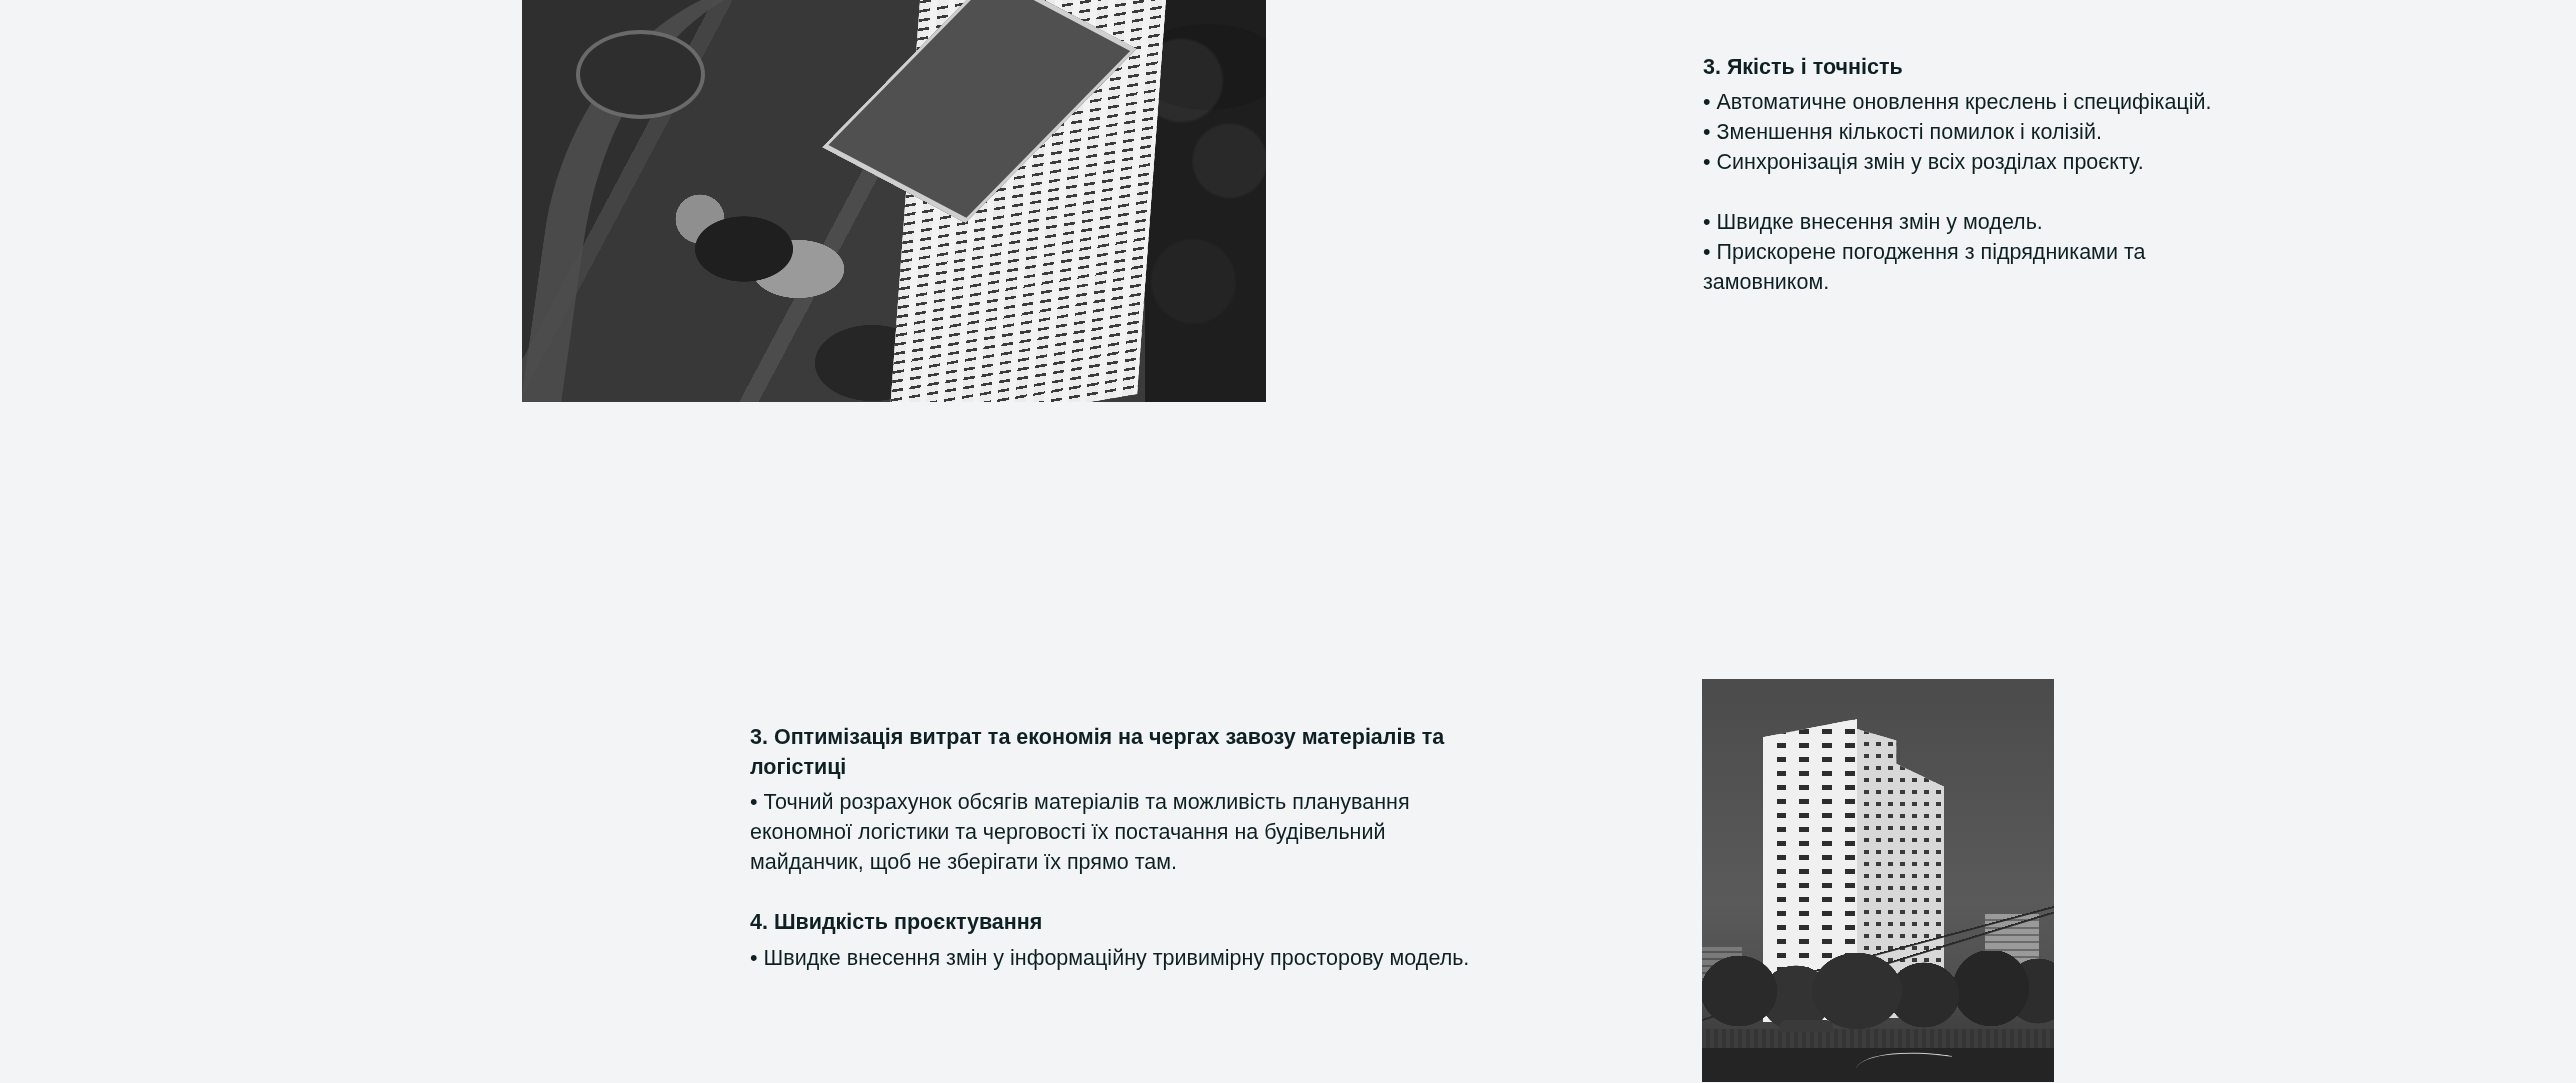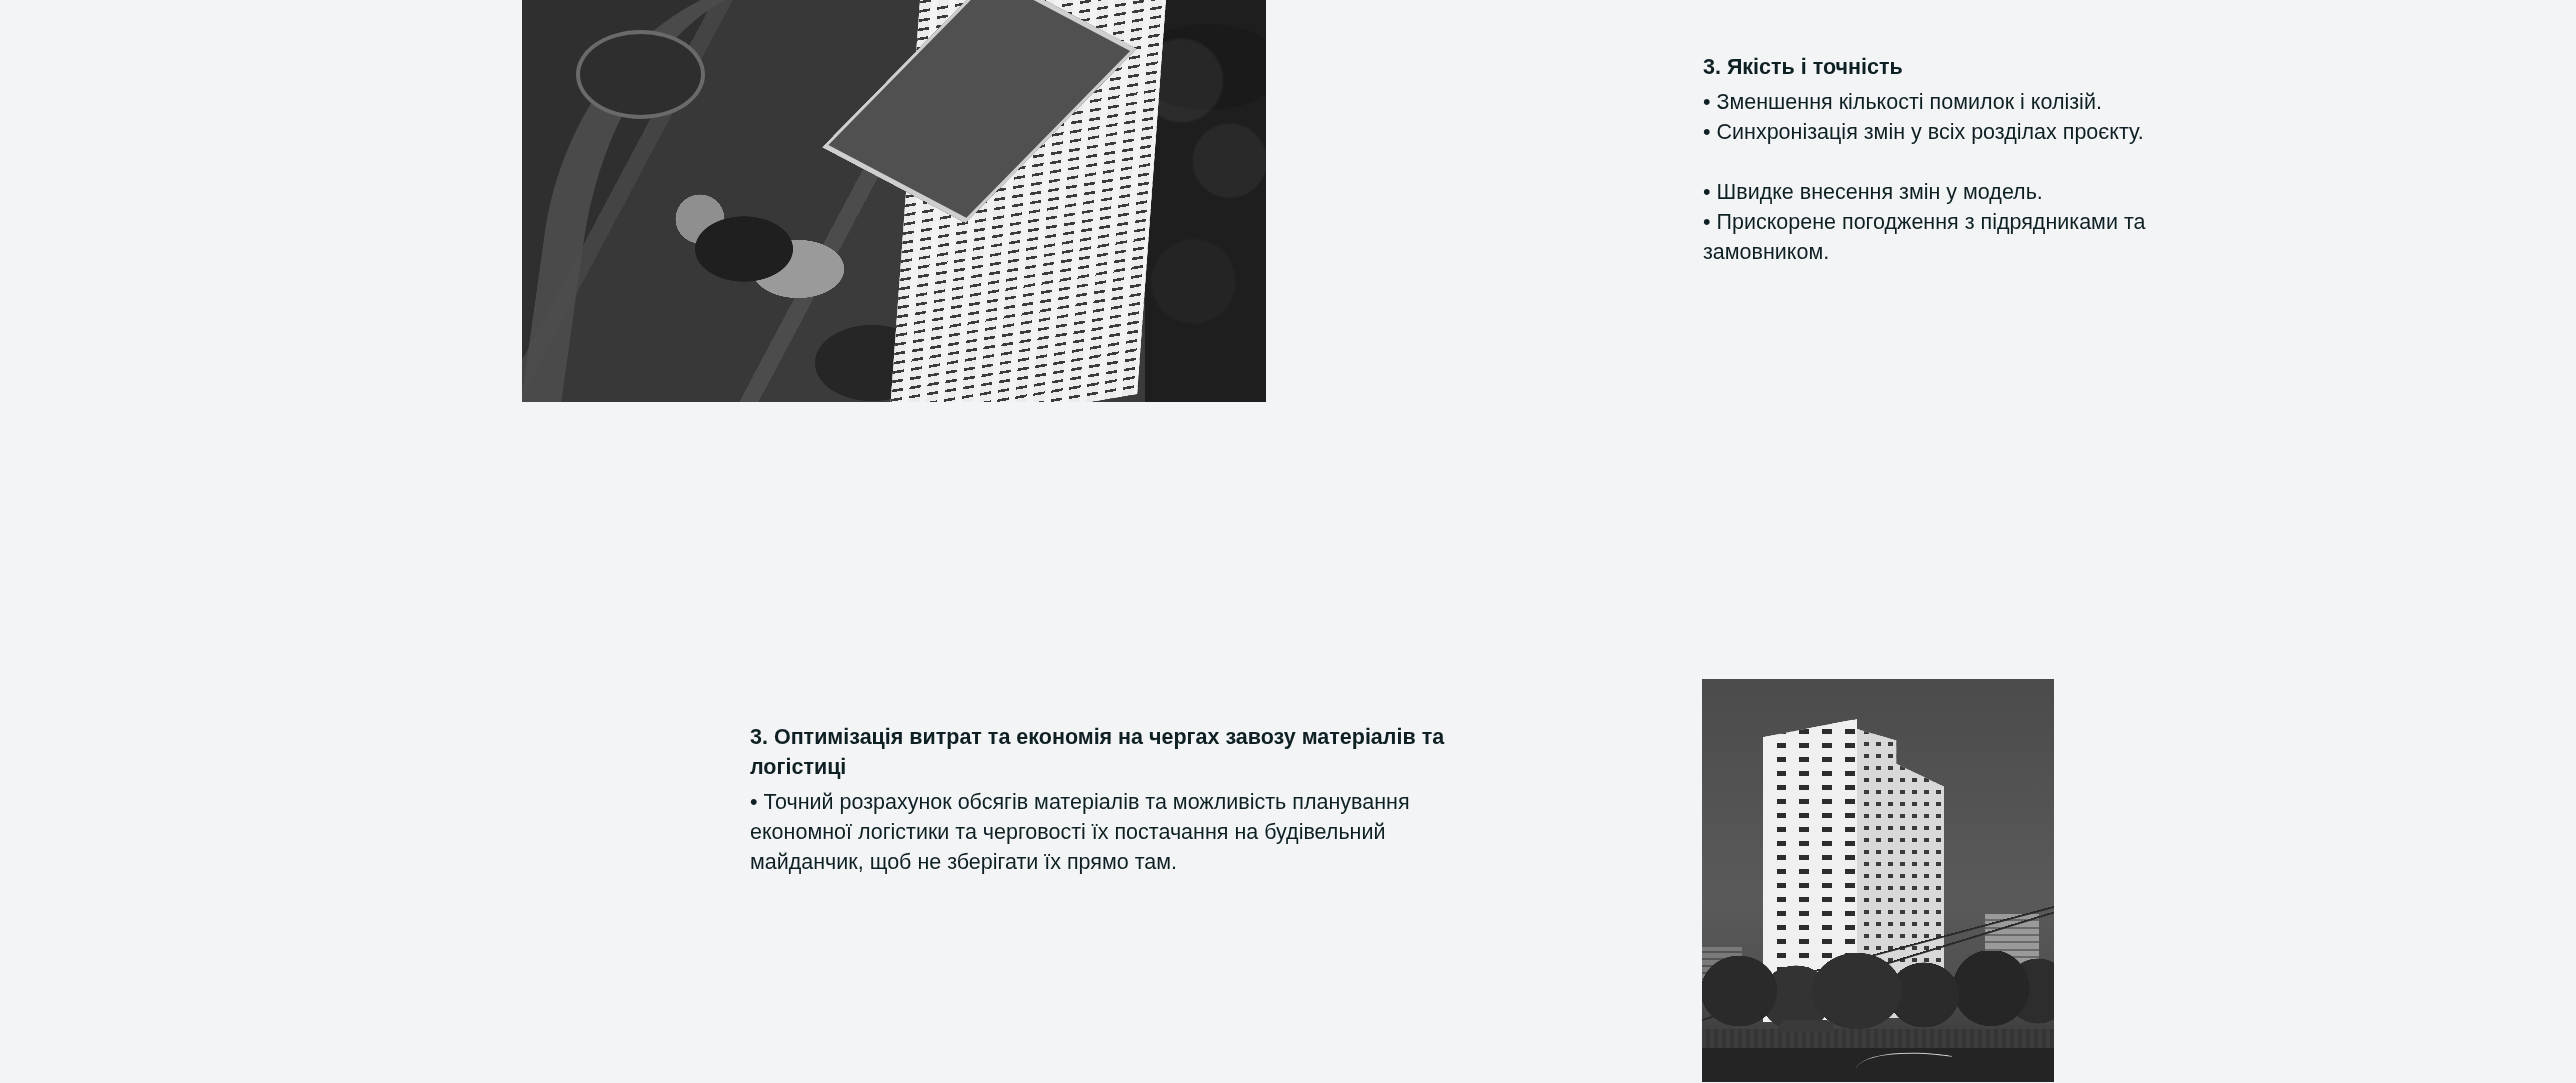--- a/index.html
+++ b/index.html
@@ -223,33 +223,38 @@
   <div class="road-curve"></div>
   <div class="roundabout"></div>
   <div class="trees-right"></div>
   <div class="tower"></div>
   <div class="roof"></div>
 </div>
 
 <div class="abs text-block block-top">
   <div class="section">
     <h3>3. Якість і точність</h3>
+    <p>• Автоматичне оновлення креслень і специфікацій.</p>
     <p>• Зменшення кількості помилок і колізій.</p>
     <p>• Синхронізація змін у всіх розділах проєкту.</p>
   </div>
   <div class="section">
     <p>• Швидке внесення змін у модель.</p>
     <p>• Прискорене погодження з підрядниками та замовником.</p>
   </div>
 </div>
 
 <div class="abs text-block block-bottom">
   <div class="section">
     <h3>3. Оптимізація витрат та економія на чергах завозу матеріалів та логістиці</h3>
     <p>• Точний розрахунок обсягів матеріалів та можливість планування економної логістики та черговості їх постачання на будівельний майданчик, щоб не зберігати їх прямо там.</p>
+  </div>
+  <div class="section">
+    <h3>4. Швидкість проєктування</h3>
+    <p>• Швидке внесення змін у інформаційну тривимірну просторову модель.</p>
   </div>
 </div>
 
 <div class="abs img-street">
   <div class="bldg-back-left"></div>
   <div class="bldg-back"></div>
   <div class="bldg-front"></div>
   <div class="bldg-side"></div>
   <div class="wires"></div>
   <div class="trees"></div>

